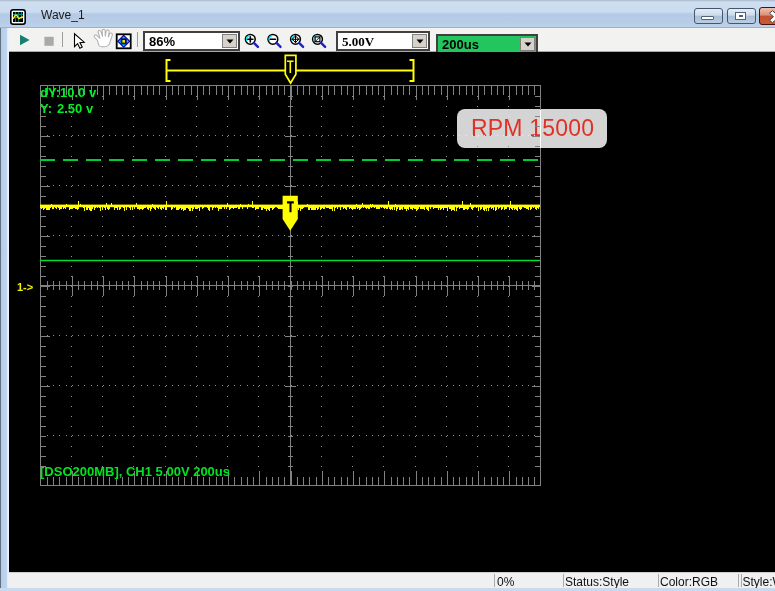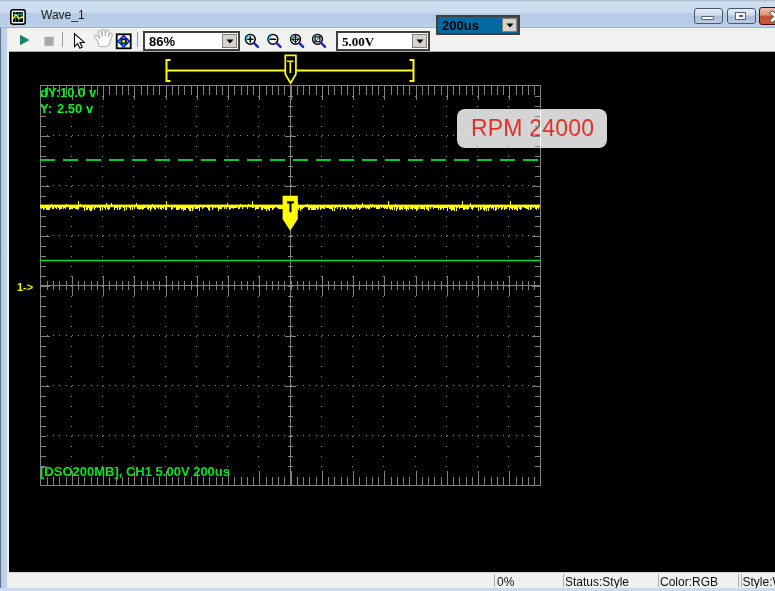--- a/index.html
+++ b/index.html
@@ -101,32 +101,32 @@
       <path d="M0.5 0.5 L7.5 0.5 L4 4.5 Z" fill="#000"></path>
     </svg>
 </div>
 <div class="abs" style="left:336px;top:31px;width:94px;height:20px;background:#fff;border:2px solid #404040;box-sizing:border-box;">
   <div class="abs" style="left:4px;top:1px;font-size:13px;font-weight:bold;color:#000;font-family:Liberation Serif, serif;">5.00V</div>
   <div class="abs" style="right:1px;top:1px;width:15px;height:14px;background:#d6d2ca;border:1px solid #808080;box-sizing:border-box;"></div>
   <svg class="abs" style="right:4px;top:5.5px" width="8" height="5">
       <path d="M0.5 0.5 L7.5 0.5 L4 4.5 Z" fill="#000"></path>
     </svg>
 </div>
-<div class="abs" style="left:436px;top:15px;width:84px;height:20px;background:#0369a1;border:2px solid #404040;box-sizing:border-box;">
+<div class="abs" style="left:436px;top:34px;width:102px;height:20px;background:#22c55e;border:2px solid #404040;box-sizing:border-box;">
   <div class="abs" style="left:4px;top:1px;font-size:13px;font-weight:bold;color:#000;">200us</div>
   <div class="abs" style="right:1px;top:1px;width:15px;height:14px;background:#d6d2ca;border:1px solid #808080;box-sizing:border-box;"></div>
   <svg class="abs" style="right:4px;top:5.5px" width="8" height="5">
       <path d="M0.5 0.5 L7.5 0.5 L4 4.5 Z" fill="#000"></path>
     </svg>
 </div>
 
 <div class="abs" style="left:0;top:52px;width:775px;height:520px;background:#000;"></div>
 
 <div class="abs" style="left:457px;top:109px;width:150px;height:39px;background:#d4d4d4;border-radius:8px;"></div>
-<div class="abs" style="left:471px;top:115px;font-size:23px;letter-spacing:0.2px;color:#e03127;">RPM 24000</div>
+<div class="abs" style="left:471px;top:115px;font-size:23px;letter-spacing:0.2px;color:#e03127;">RPM 15000</div>
 
 <svg class="abs" style="left:0;top:0;" width="775" height="591" viewBox="0 0 775 591">
   <g shape-rendering="crispEdges">
       <rect x="40.5" y="85.5" width="500" height="400" fill="none" stroke="#828282" stroke-width="1"></rect>
       <line x1="290.5" y1="85.5" x2="290.5" y2="485.5" stroke="#828282" stroke-width="1"></line>
       <line x1="40.5" y1="285.5" x2="540.5" y2="285.5" stroke="#828282" stroke-width="1"></line>
       <line x1="71.25" y1="95.5" x2="71.25" y2="476" stroke="#909090" stroke-width="1" stroke-dasharray="1 9"></line>
       <line x1="102.5" y1="95.5" x2="102.5" y2="476" stroke="#909090" stroke-width="1" stroke-dasharray="1 9"></line>
       <line x1="133.75" y1="95.5" x2="133.75" y2="476" stroke="#909090" stroke-width="1" stroke-dasharray="1 9"></line>
       <line x1="165.0" y1="95.5" x2="165.0" y2="476" stroke="#909090" stroke-width="1" stroke-dasharray="1 9"></line>

